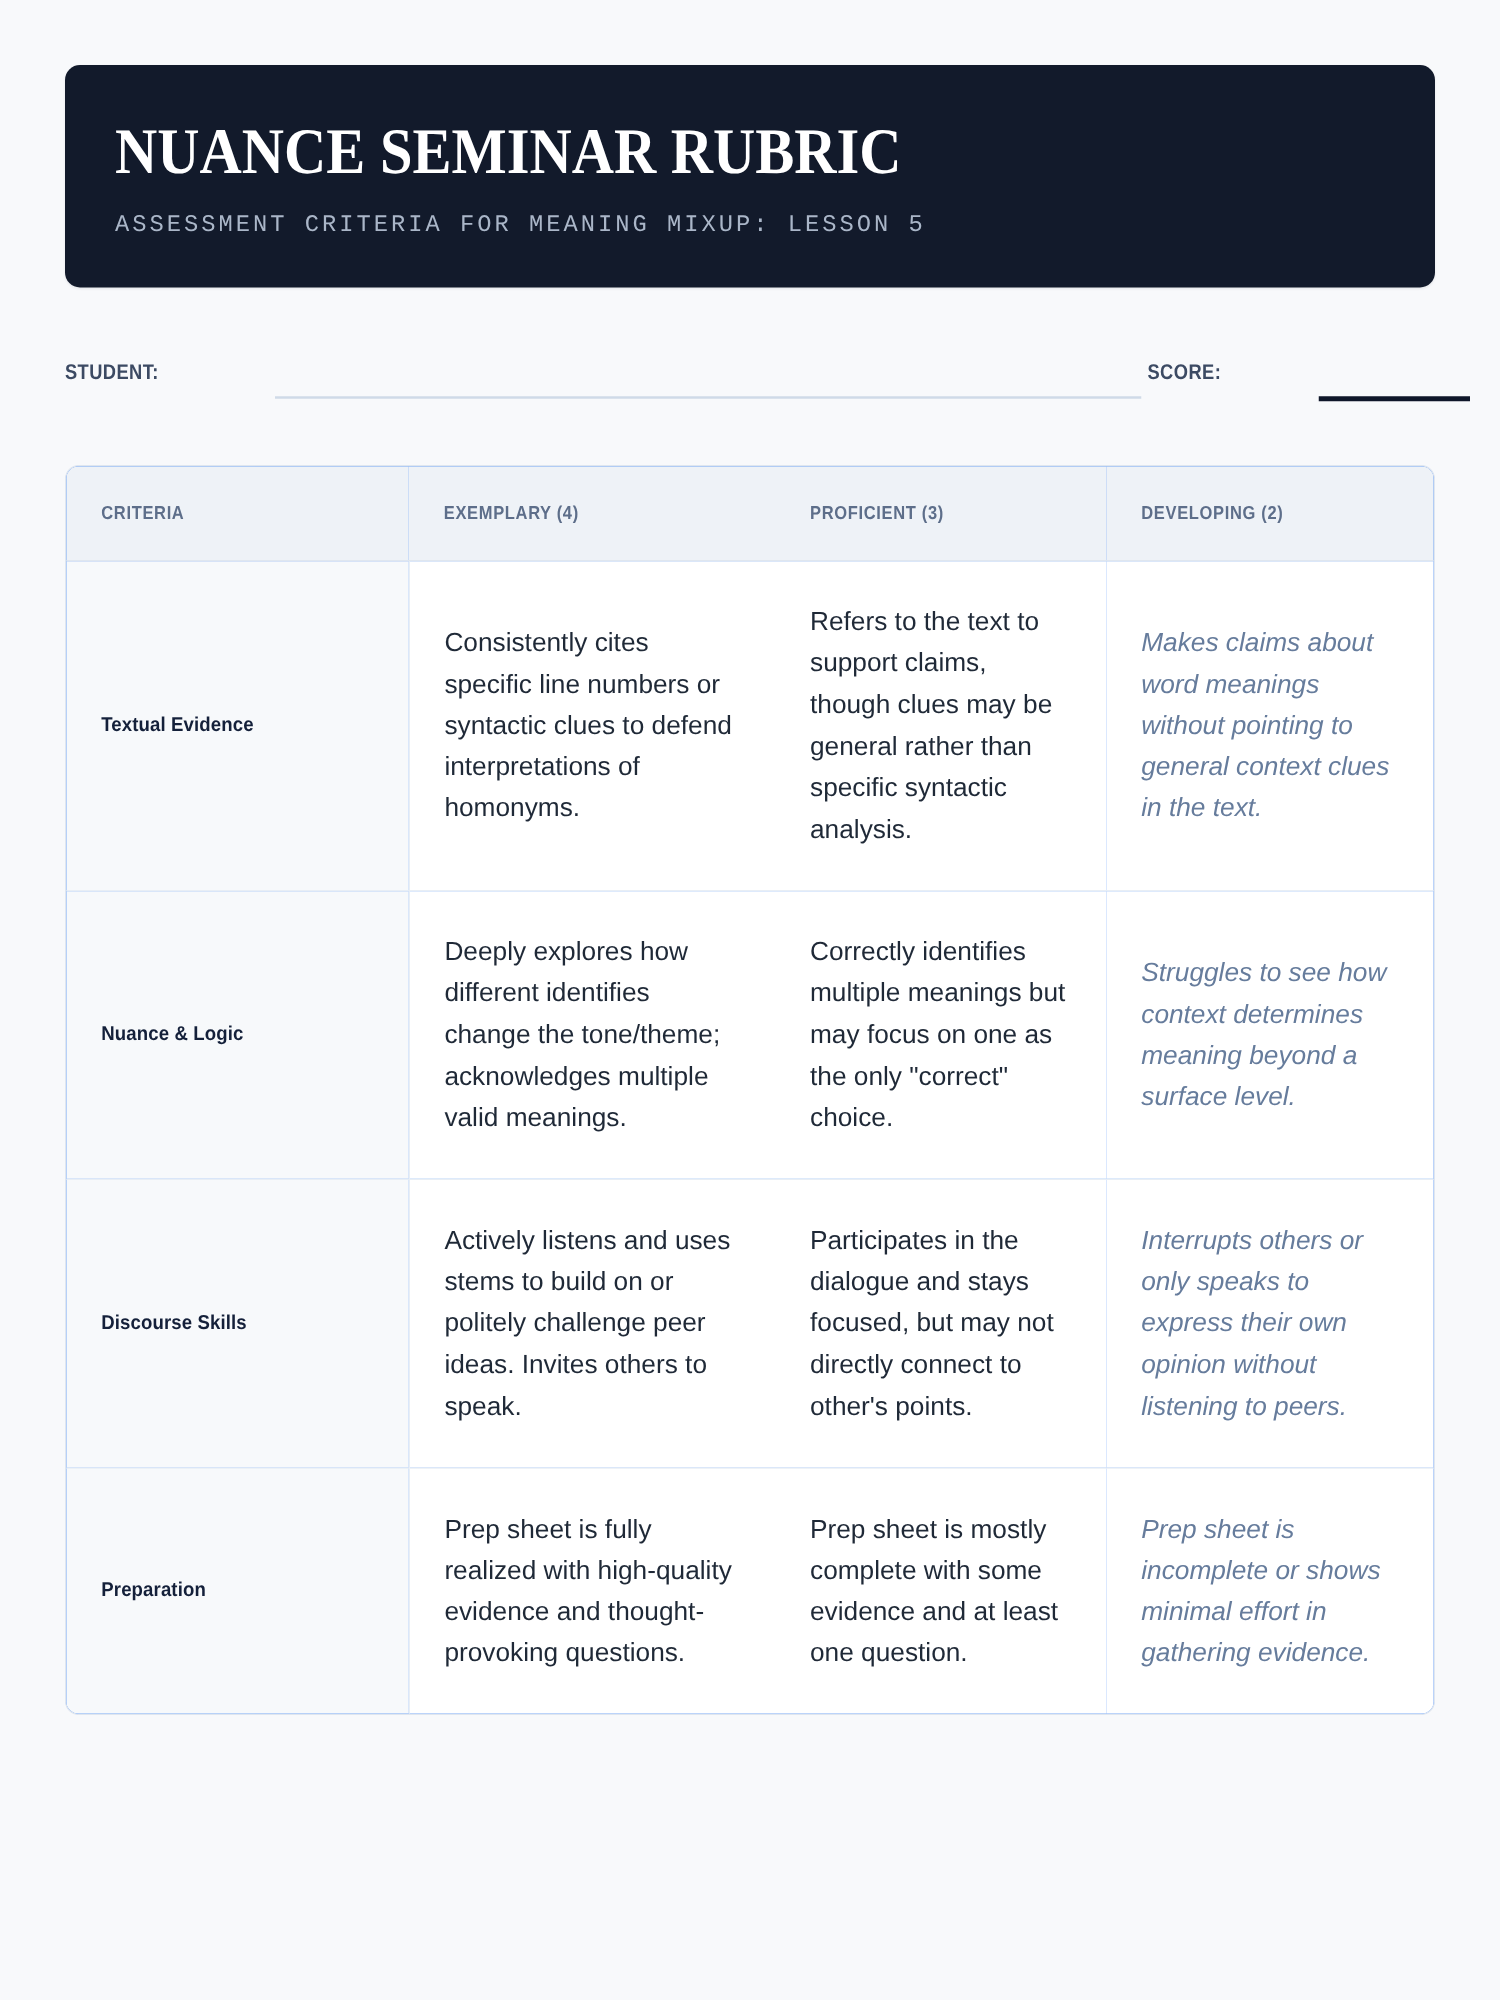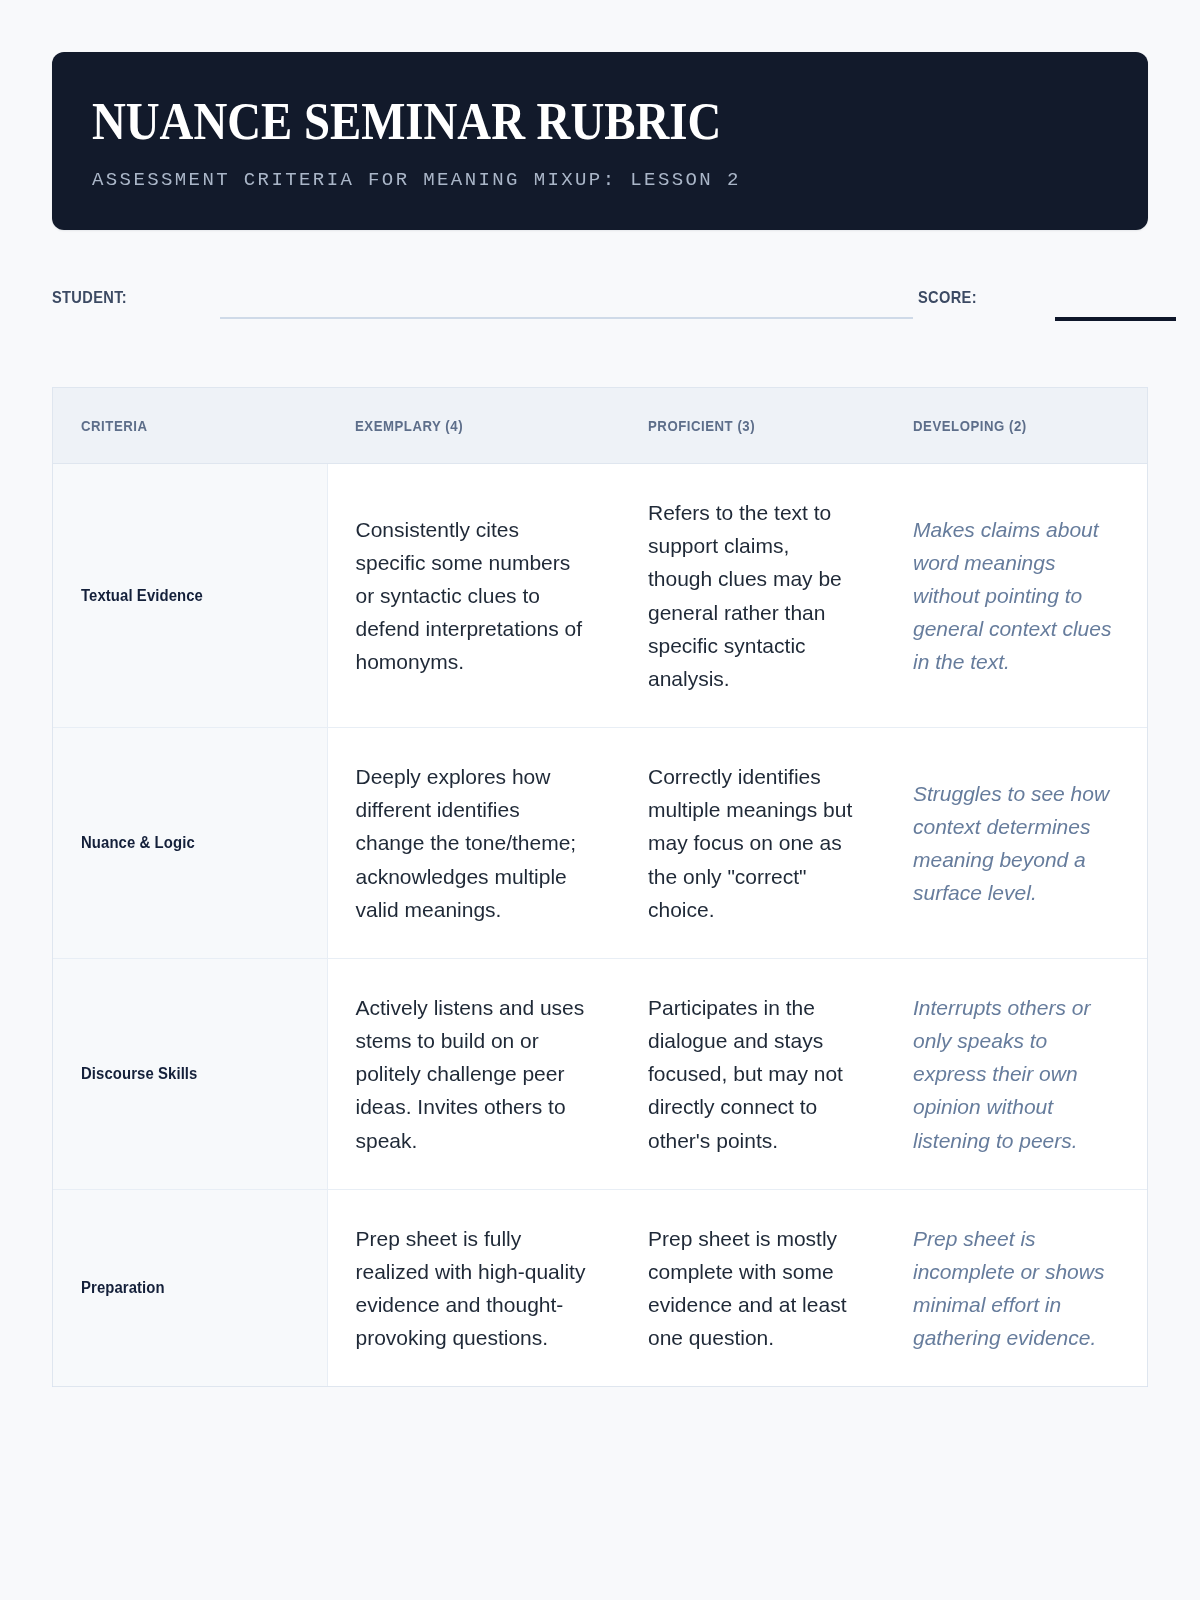--- a/index.html
+++ b/index.html
@@ -101,24 +101,23 @@
     background: #0f172a;
   }
 
   
   .rubric-table {
     position: absolute;
     left: 52px;
     top: 372px;
     width: 1096px;
     border: 1px solid #dfe6ef;
-    border-radius: 1px;
+    border-radius: 11px;
     overflow: hidden;
     background: #3b82f6;
-    margin-top: 15px;
   }
   table {
     width: 100%;
     border-collapse: collapse;
     table-layout: fixed;
   }
   col.c-criteria   { width: 274px; }
   col.c-exemplary  { width: 293px; }
   col.c-proficient { width: 265px; }
   col.c-developing { width: 262px; }
@@ -189,21 +188,21 @@
     white-space: nowrap;
   }
 </style>
 </head>
 <body>
 
 <div class="page">
 
   <div class="banner">
     <div class="banner-title">NUANCE SEMINAR RUBRIC</div>
-    <div class="banner-subtitle">ASSESSMENT CRITERIA FOR MEANING MIXUP: LESSON 2</div>
+    <div class="banner-subtitle">ASSESSMENT CRITERIA FOR MEANING MIXUP: LESSON 5</div>
   </div>
 
   <div class="meta-row">
 
     <div class="student-group">
       <span class="meta-label">STUDENT:</span>
     </div>
     <div class="student-line"></div>
 
     <div class="score-group">
@@ -236,21 +235,21 @@
             <span class="hlabel">DEVELOPING (2)</span>
           </th>
         </tr>
       </thead>
       <tbody>
 
         <tr>
           <td class="criteria-cell">
             <span class="cname">Textual Evidence</span>
           </td>
-          <td>Consistently cites specific some numbers or syntactic clues to defend interpretations of homonyms.</td>
+          <td>Consistently cites specific line numbers or syntactic clues to defend interpretations of homonyms.</td>
           <td>Refers to the text to support claims, though clues may be general rather than specific syntactic analysis.</td>
           <td class="developing-cell">Makes claims about word meanings without pointing to general context clues in the text.</td>
         </tr>
 
         <tr>
           <td class="criteria-cell">
             <span class="cname">Nuance &amp; Logic</span>
           </td>
           <td>Deeply explores how different identifies change the tone/theme; acknowledges multiple valid meanings.</td>
           <td>Correctly identifies multiple meanings but may focus on one as the only "correct" choice.</td>

